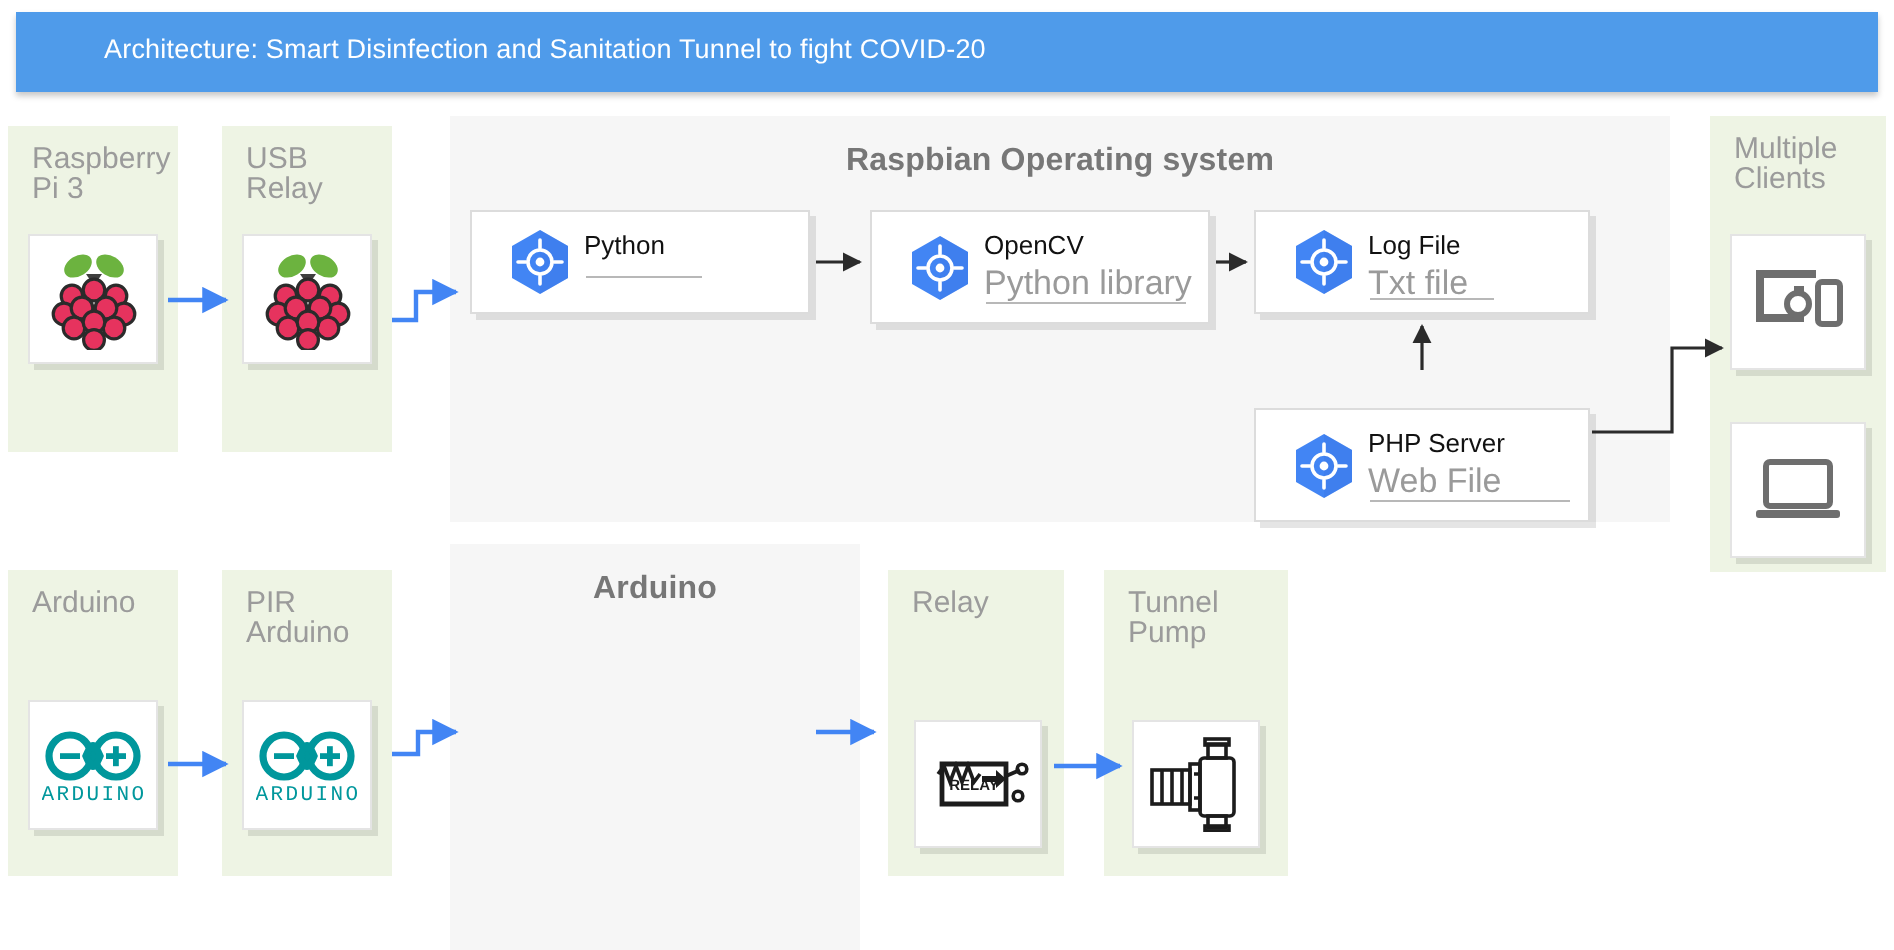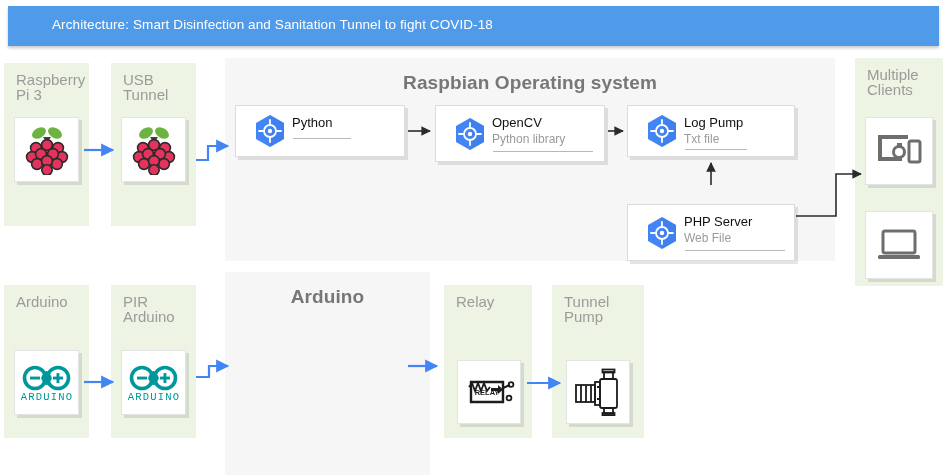--- a/index.html
+++ b/index.html
@@ -25,21 +25,21 @@
   
   .group{position:absolute;box-sizing:border-box;}
   .group.green{background:#eef4e4;}
   .group.gray{background:#f6f6f6;}
   .group-label{
     position:absolute;left:12px;top:10px;
     color:#9b9b9b;font-size:15px;line-height:14.5px;white-space:pre-line;
   }
   .group-title{
     position:absolute;top:14px;left:0;width:100%;text-align:center;
-    color:#777777;font-size:19px;font-weight:bold;letter-spacing:.1px;
+    color:#777777;font-size:16px;font-weight:bold;letter-spacing:.1px;
   }
 
   
   .tile{
     position:absolute;background:#ffffff;box-sizing:border-box;
     border:1px solid #e4e4e4;
     box-shadow:3px 3px 0 0 rgba(0,0,0,.10);
     display:flex;align-items:center;justify-content:center;
   }
 
@@ -50,55 +50,55 @@
     box-shadow:3px 3px 0 0 rgba(0,0,0,.10);
     padding-left:11px;
   }
   .card .hex{position:absolute;left:16px;top:50%;transform:translateY(-50%);}
   .card .ctitle{
     position:absolute;left:56px;top:9px;
     color:#111111;font-size:13px;white-space:nowrap;
   }
   .card .csub{
     position:absolute;left:56px;top:26px;
-    color:#9a9a9a;font-size:12px;white-space:nowrap;
+    color:#9a9a9a;font-size:17px;white-space:nowrap;
   }
   .card .rule{
     position:absolute;left:57px;height:1px;background:#b8b8b8;width:58px;
   }
   .card.two .rule{width:100px;}
 
   
   #wires{position:absolute;left:0;top:0;width:947px;height:475px;pointer-events:none;}
 </style>
 </head>
 <body>
 
 <div id="canvas">
 
   <div class="titlebar">
-    <div class="txt">Architecture: Smart Disinfection and Sanitation Tunnel to fight COVID-18</div>
+    <div class="txt">Architecture: Smart Disinfection and Sanitation Tunnel to fight COVID-20</div>
   </div>
 
   <div class="group gray" style="left:225px;top:58px;width:610px;height:203px;">
     <div class="group-title">Raspbian Operating system</div>
   </div>
 
   <div class="group gray" style="left:225px;top:272px;width:205px;height:203px;">
     <div class="group-title">Arduino</div>
   </div>
 
   <div class="group green" style="left:4px;top:63px;width:85px;height:163px;">
     <div class="group-label">Raspberry
 Pi 3</div>
   </div>
 
   <div class="group green" style="left:111px;top:63px;width:85px;height:163px;">
     <div class="group-label">USB
-Tunnel</div>
+Relay</div>
   </div>
 
   <div class="group green" style="left:855px;top:58px;width:88px;height:228px;">
     <div class="group-label">Multiple
 Clients</div>
   </div>
 
   <div class="group green" style="left:4px;top:285px;width:85px;height:153px;">
     <div class="group-label">Arduino</div>
   </div>
@@ -277,21 +277,21 @@
       <path d="M18 2 L32 10 L32 26 L18 34 Z" fill="#3b78e7" opacity=".45"></path>
       <circle cx="18" cy="18" r="6" fill="none" stroke="#ffffff" stroke-width="1.8"></circle>
       <circle cx="18" cy="18" r="2.2" fill="#ffffff"></circle>
       <g stroke="#ffffff" stroke-width="1.8" stroke-linecap="round">
         <path d="M18 7 V11"></path>
           <path d="M18 25 V29"></path>
         <path d="M7 18 H11"></path>
           <path d="M25 18 H29"></path>
       </g>
     </svg>
-    <div class="ctitle">Log Pump</div>
+    <div class="ctitle">Log File</div>
     <div class="csub">Txt file</div>
     <div class="rule" style="top:43px;width:62px;"></div>
   </div>
 
   <div class="card two" style="left:627px;top:204px;width:168px;height:57px;">
     <svg class="hex" width="36" height="36" viewBox="0 0 36 36">
       <path d="M18 2 L32 10 L32 26 L18 34 L4 26 L4 10 Z" fill="#4285f4"></path>
       <path d="M18 2 L32 10 L32 26 L18 34 Z" fill="#3b78e7" opacity=".45"></path>
       <circle cx="18" cy="18" r="6" fill="none" stroke="#ffffff" stroke-width="1.8"></circle>
       <circle cx="18" cy="18" r="2.2" fill="#ffffff"></circle>

